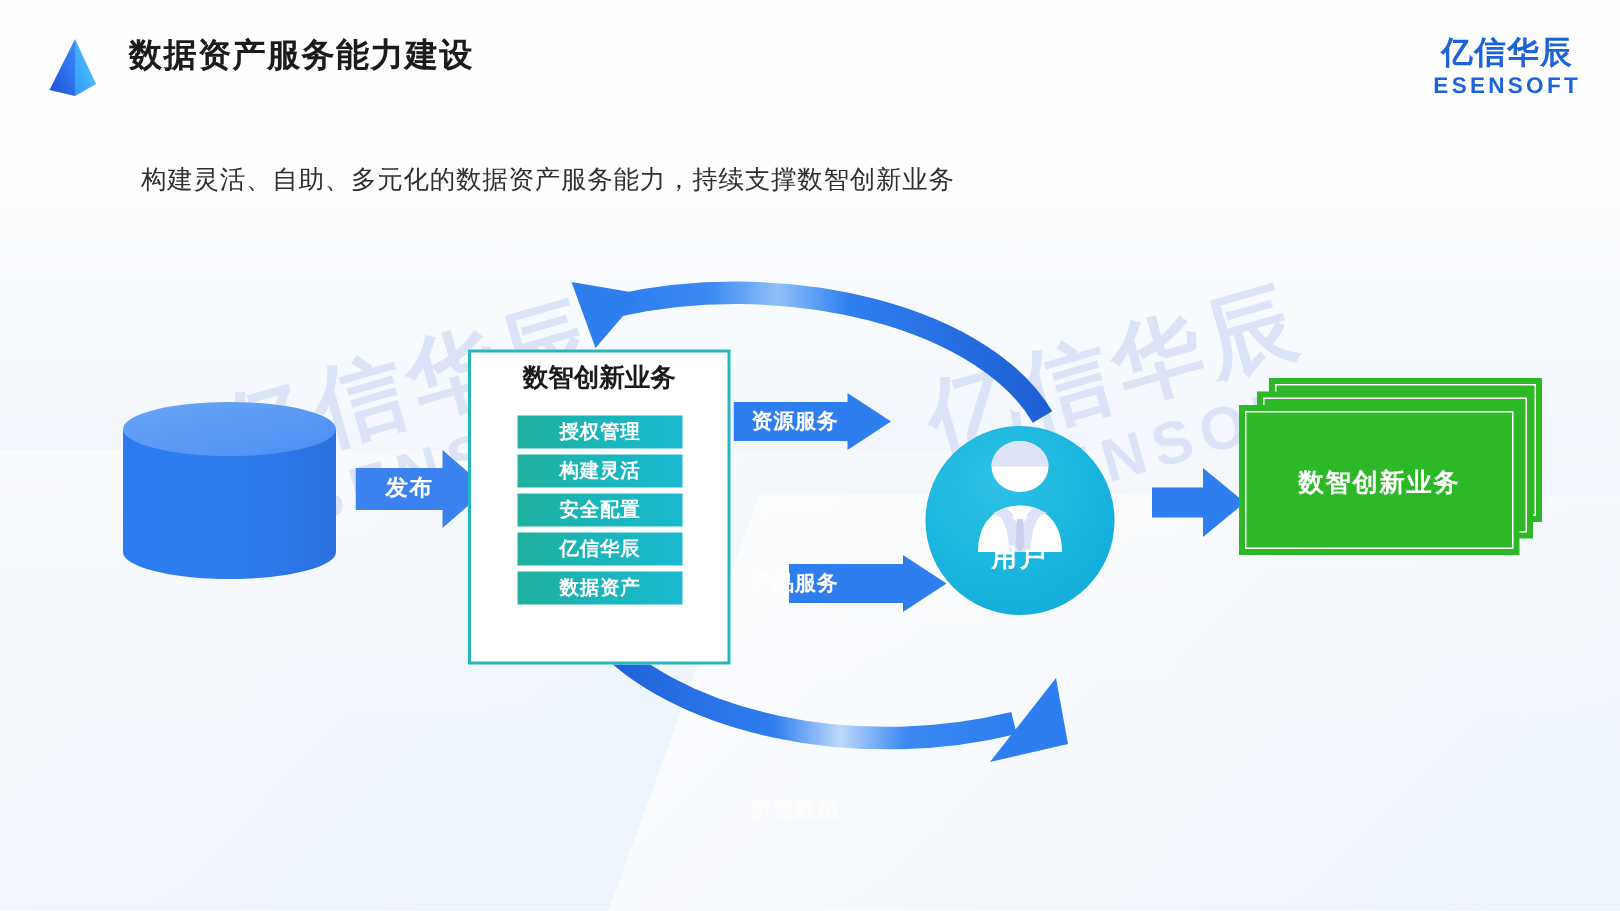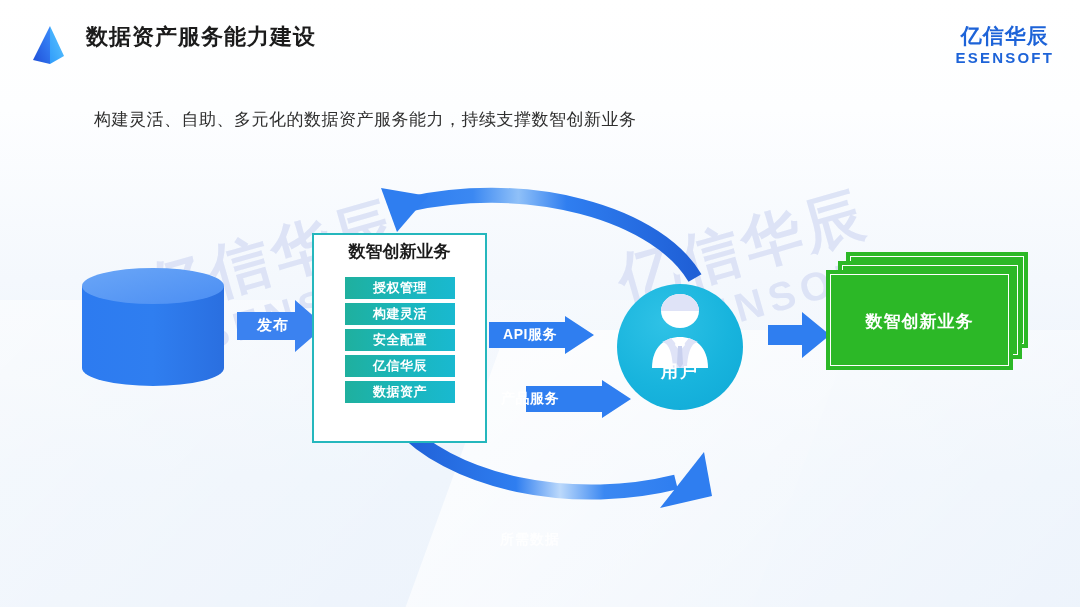--- a/index.html
+++ b/index.html
@@ -96,21 +96,21 @@
   }
 
   
   .svc { position: absolute; width: 105px; height: 38px; }
   .svc .svc-label {
     position: absolute; left: 0; top: 10px; width: 82px; text-align: center;
     color: #ffffff; font-size: 14px; font-weight: 700; letter-spacing: .5px; z-index: 3;
   }
   #svc0 { left: 489px; top: 262px; }
   #svc1 { left: 489px; top: 316px; }
-  #svc2 { left: 489px; top: 380px; padding-left: 37px; }
+  #svc2 { left: 489px; top: 370px; padding-left: 37px; }
 
   
   #user-circle {
     position: absolute; left: 617px; top: 284px; width: 126px; height: 126px;
     border-radius: 50%;
     background: radial-gradient(circle at 38% 30%, #2fc2e6 0%, #18b4dd 55%, #0fa8d6 100%);
   }
   #user-label {
     position: absolute; left: 617px; top: 360px; width: 126px; text-align: center;
     color: #ffffff; font-size: 17px; font-weight: 700; letter-spacing: 2px; z-index: 4;
@@ -231,25 +231,25 @@
   <div id="platform-box"></div>
   <div id="platform-title">数智创新业务</div>
   <div id="platform-items">
     <div class="plat-item">授权管理</div>
     <div class="plat-item">构建灵活</div>
     <div class="plat-item">安全配置</div>
     <div class="plat-item">亿信华辰</div>
     <div class="plat-item">数据资产</div>
   </div>
 
-  <div class="svc" id="svc1">
+  <div class="svc" id="svc0">
     <svg viewBox="0 0 105 38" width="105" height="38">
       <path d="M0 6 L76 6 L76 0 L105 19 L76 38 L76 32 L0 32 Z" fill="#2f7ef0"></path>
     </svg>
-    <div class="svc-label">API服务</div>
+    <div class="svc-label">资源服务</div>
   </div>
   <div class="svc" id="svc2">
     <svg viewBox="0 0 105 38" width="105" height="38">
       <path d="M0 6 L76 6 L76 0 L105 19 L76 38 L76 32 L0 32 Z" fill="#2f7ef0"></path>
     </svg>
     <div class="svc-label">产品服务</div>
   </div>
 
   <div id="user-circle"></div>
   <svg id="user-glyph" viewBox="0 0 80 74">

